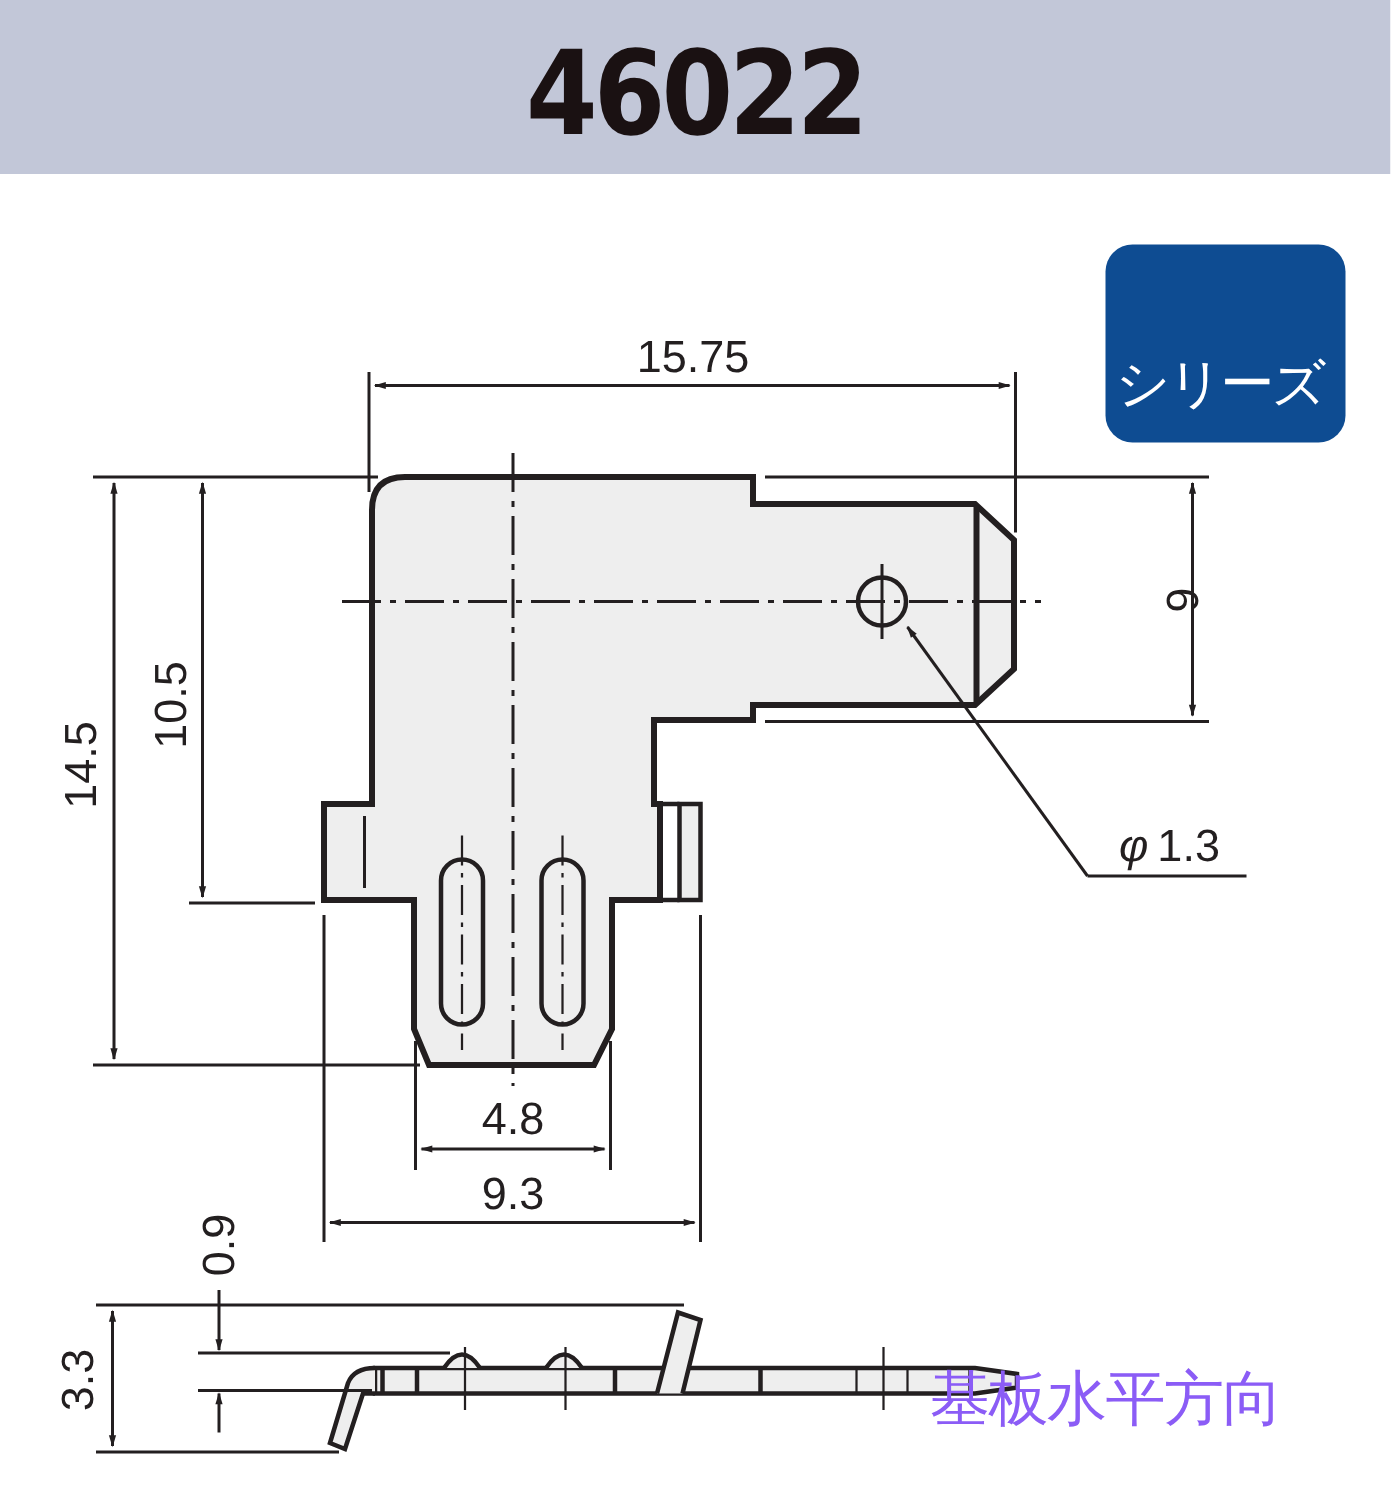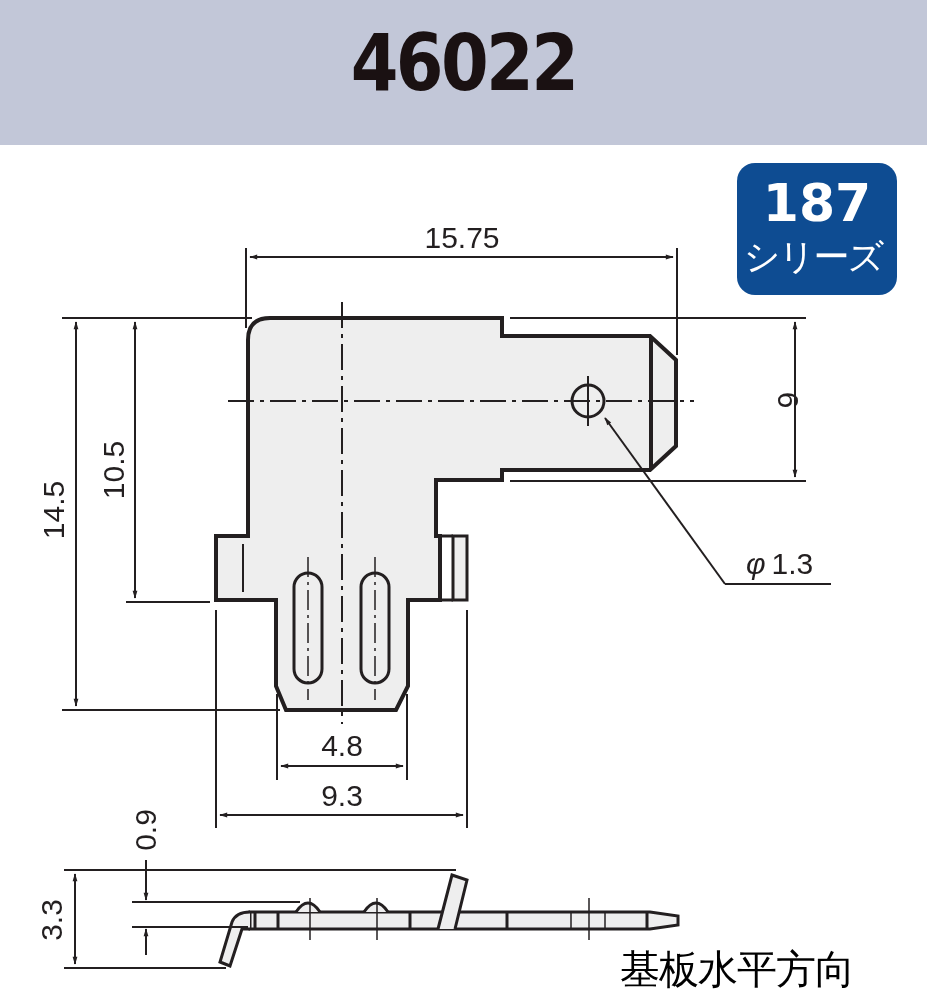--- a/index.html
+++ b/index.html
@@ -1,34 +1,33 @@
 <!DOCTYPE html>
 <html><head>
 <meta charset="utf-8">
 <style>
   html, body { margin:0; padding:0; background:#ffffff; }
   body { width:927px; height:1006px; position:relative; overflow:hidden; font-family:"Liberation Sans", sans-serif; }
-  .header { position:absolute; left:0; top:0; width:927px; height:145px; background:#c2c7d8; }
+  .header { position:absolute; left:0; top:0; width:927px; height:116px; background:#c2c7d8; }
   .title { position:absolute; left:0; top:18px; width:927px; text-align:center; font-family:"DejaVu Sans", sans-serif; font-weight:bold; font-size:78px; color:#1a1112; letter-spacing:-3px; transform:scaleX(0.88); }
   .badge { position:absolute; left:737px; top:163px; width:160px; height:132px; background:#0e4c92; border-radius:18px; color:#ffffff; text-align:center; }
   .badge-num { position:absolute; left:0; top:12px; width:160px; font-family:"DejaVu Sans", sans-serif; font-weight:bold; font-size:52px; line-height:56px; }
   .badge-sub { position:absolute; left:0; top:72px; width:152px; font-family:"DejaVu Sans", sans-serif; font-size:36px; line-height:44px; letter-spacing:-2px; }
   svg.drawing { position:absolute; left:0; top:0; }
   .dimtext { font-family:"Liberation Sans", sans-serif; font-size:30px; fill:#231f20; }
-  .caption { position:absolute; left:620px; top:942px; font-family:"DejaVu Sans", sans-serif; font-size:40px; color:#000000; letter-spacing:-1px; }
+  .caption { position:absolute; left:620px; top:905px; font-family:"DejaVu Sans", sans-serif; font-size:40px; color:#8b5cf6; letter-spacing:-1px; }
 </style>
 </head>
 <body>
 
 <div class="header">
   <div class="title">46022</div>
 </div>
 
 <div class="badge">
-  <div class="badge-num">187</div>
   <div class="badge-sub">シリーズ</div>
 </div>
 
 <svg class="drawing" width="927" height="1006" viewBox="0 0 927 1006">
   <defs>
     <marker id="arr" viewBox="0 0 10 10" refX="9" refY="5" markerWidth="10" markerHeight="8" orient="auto-start-reverse" markerUnits="userSpaceOnUse">
       <path d="M0,2 L10,5 L0,8 Z" fill="#231f20"></path>
     </marker>
   </defs>
 

